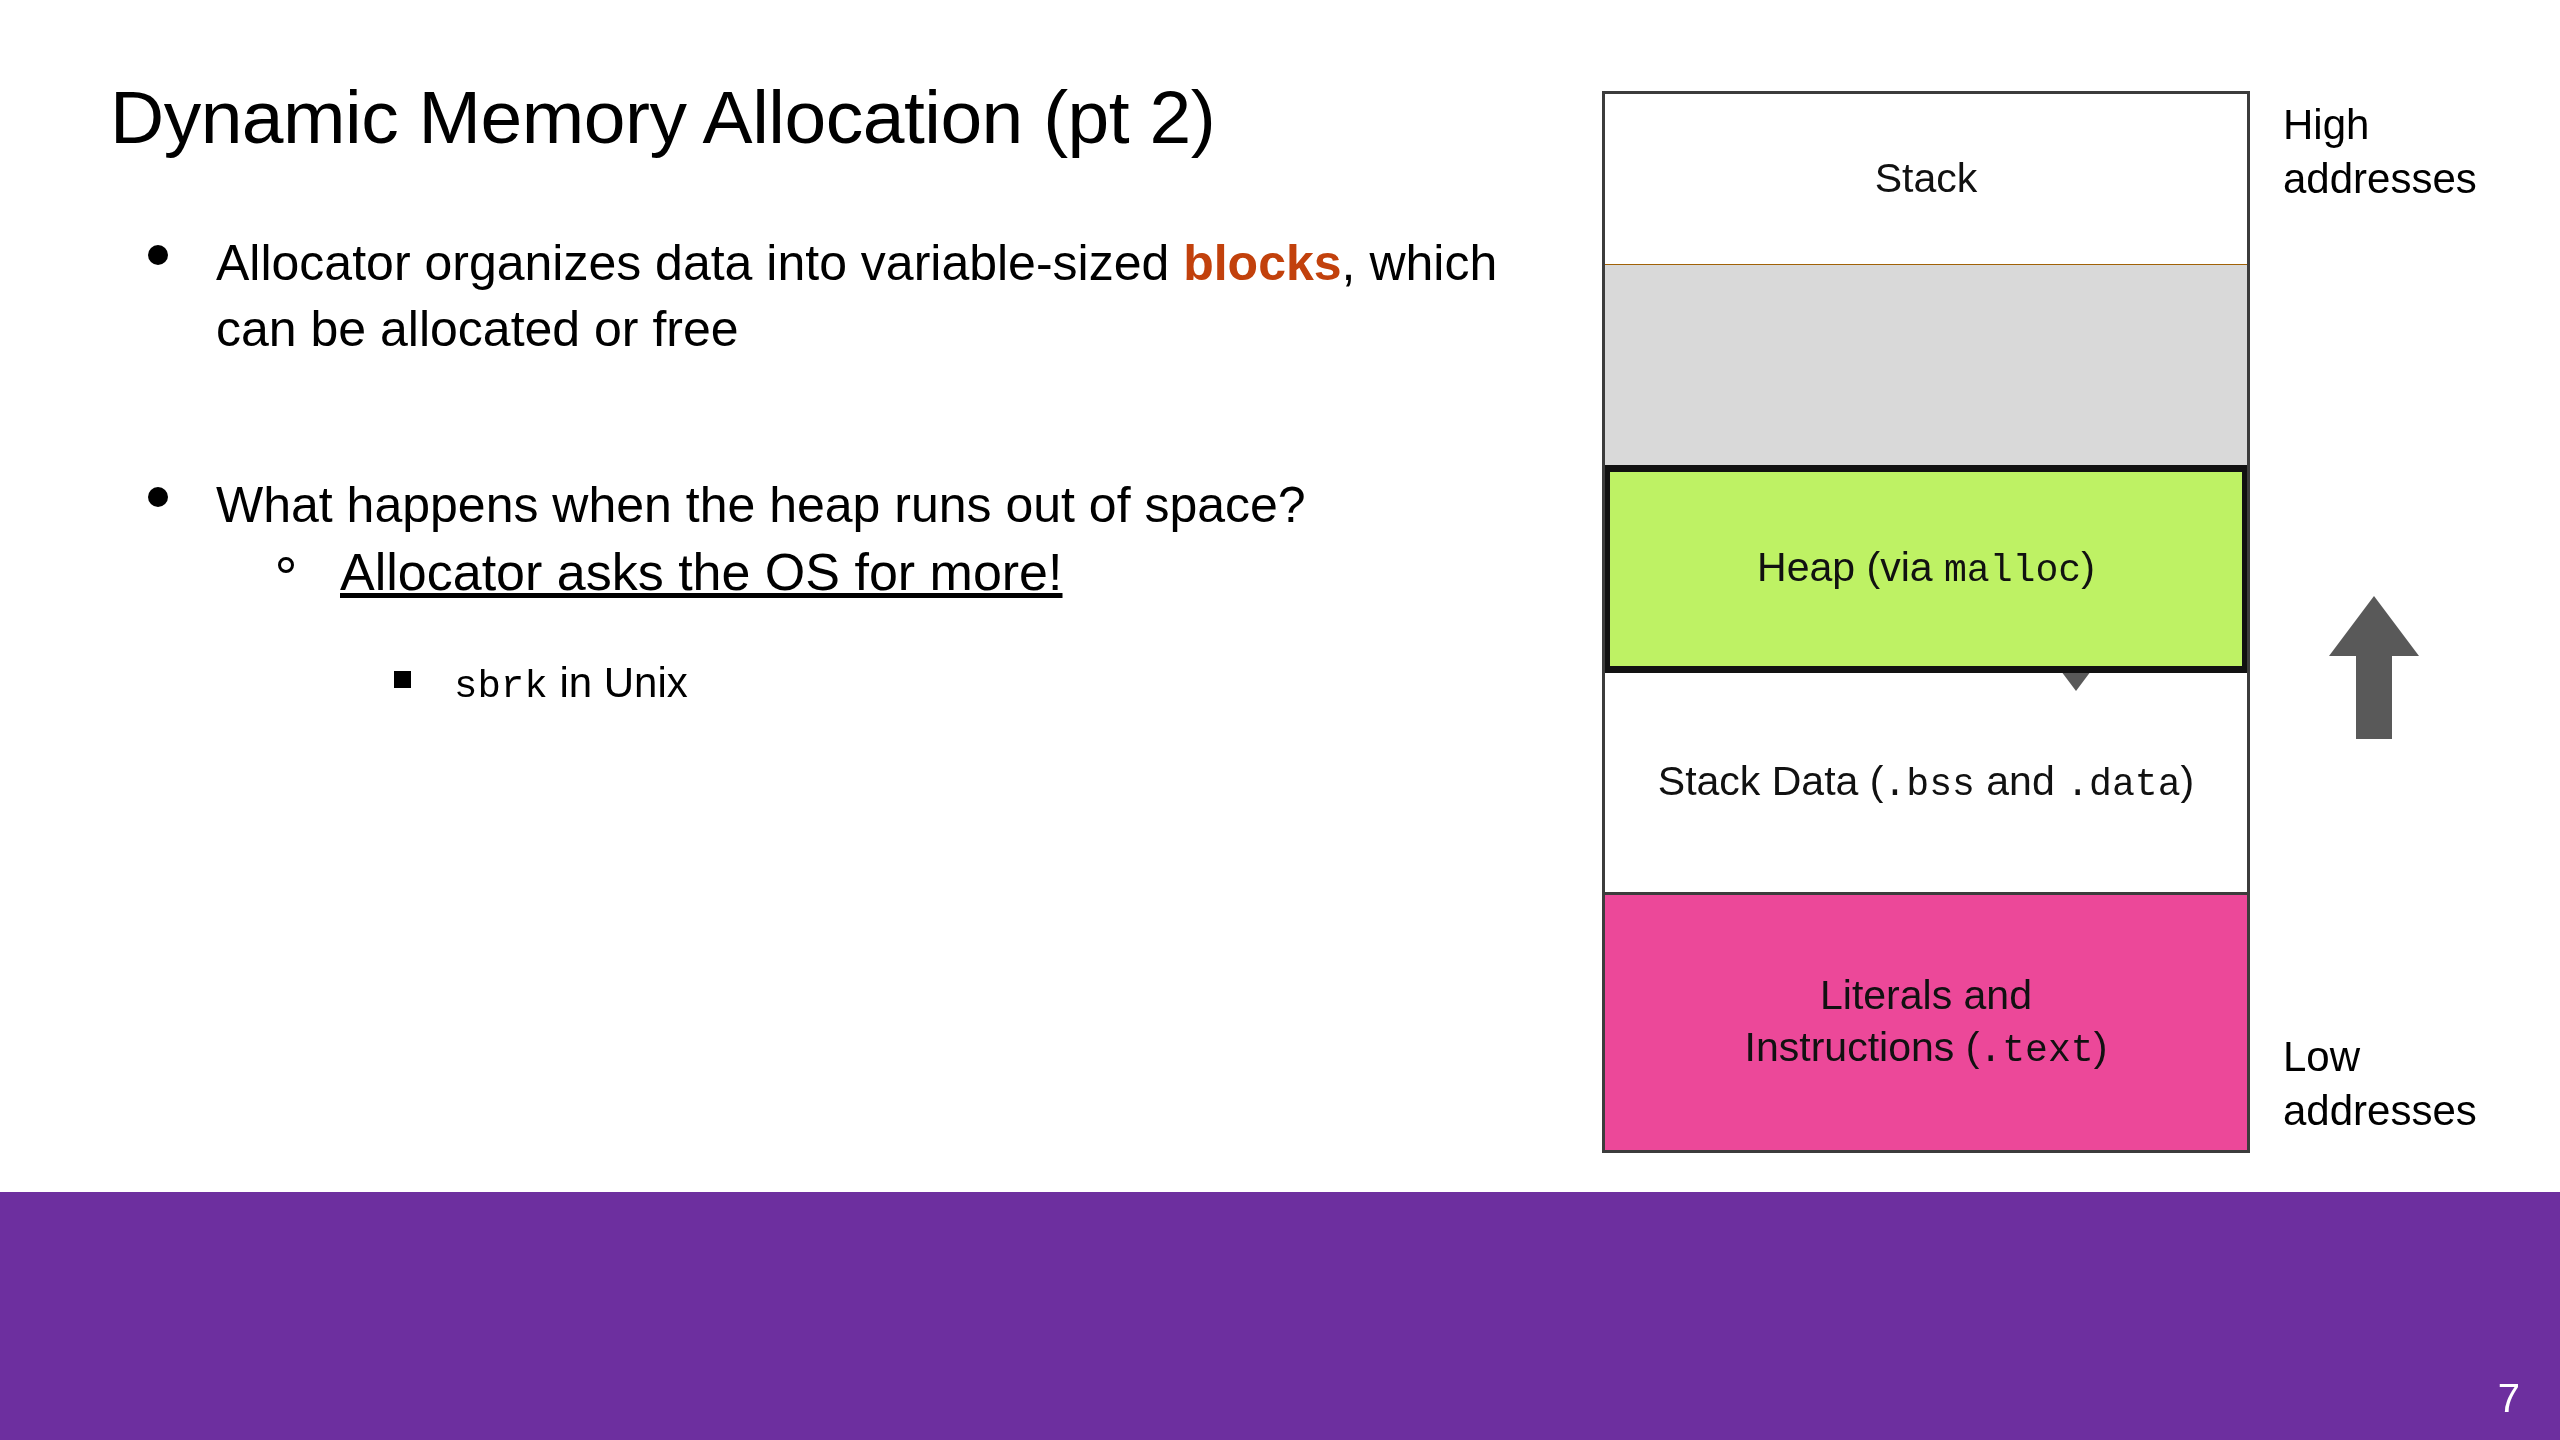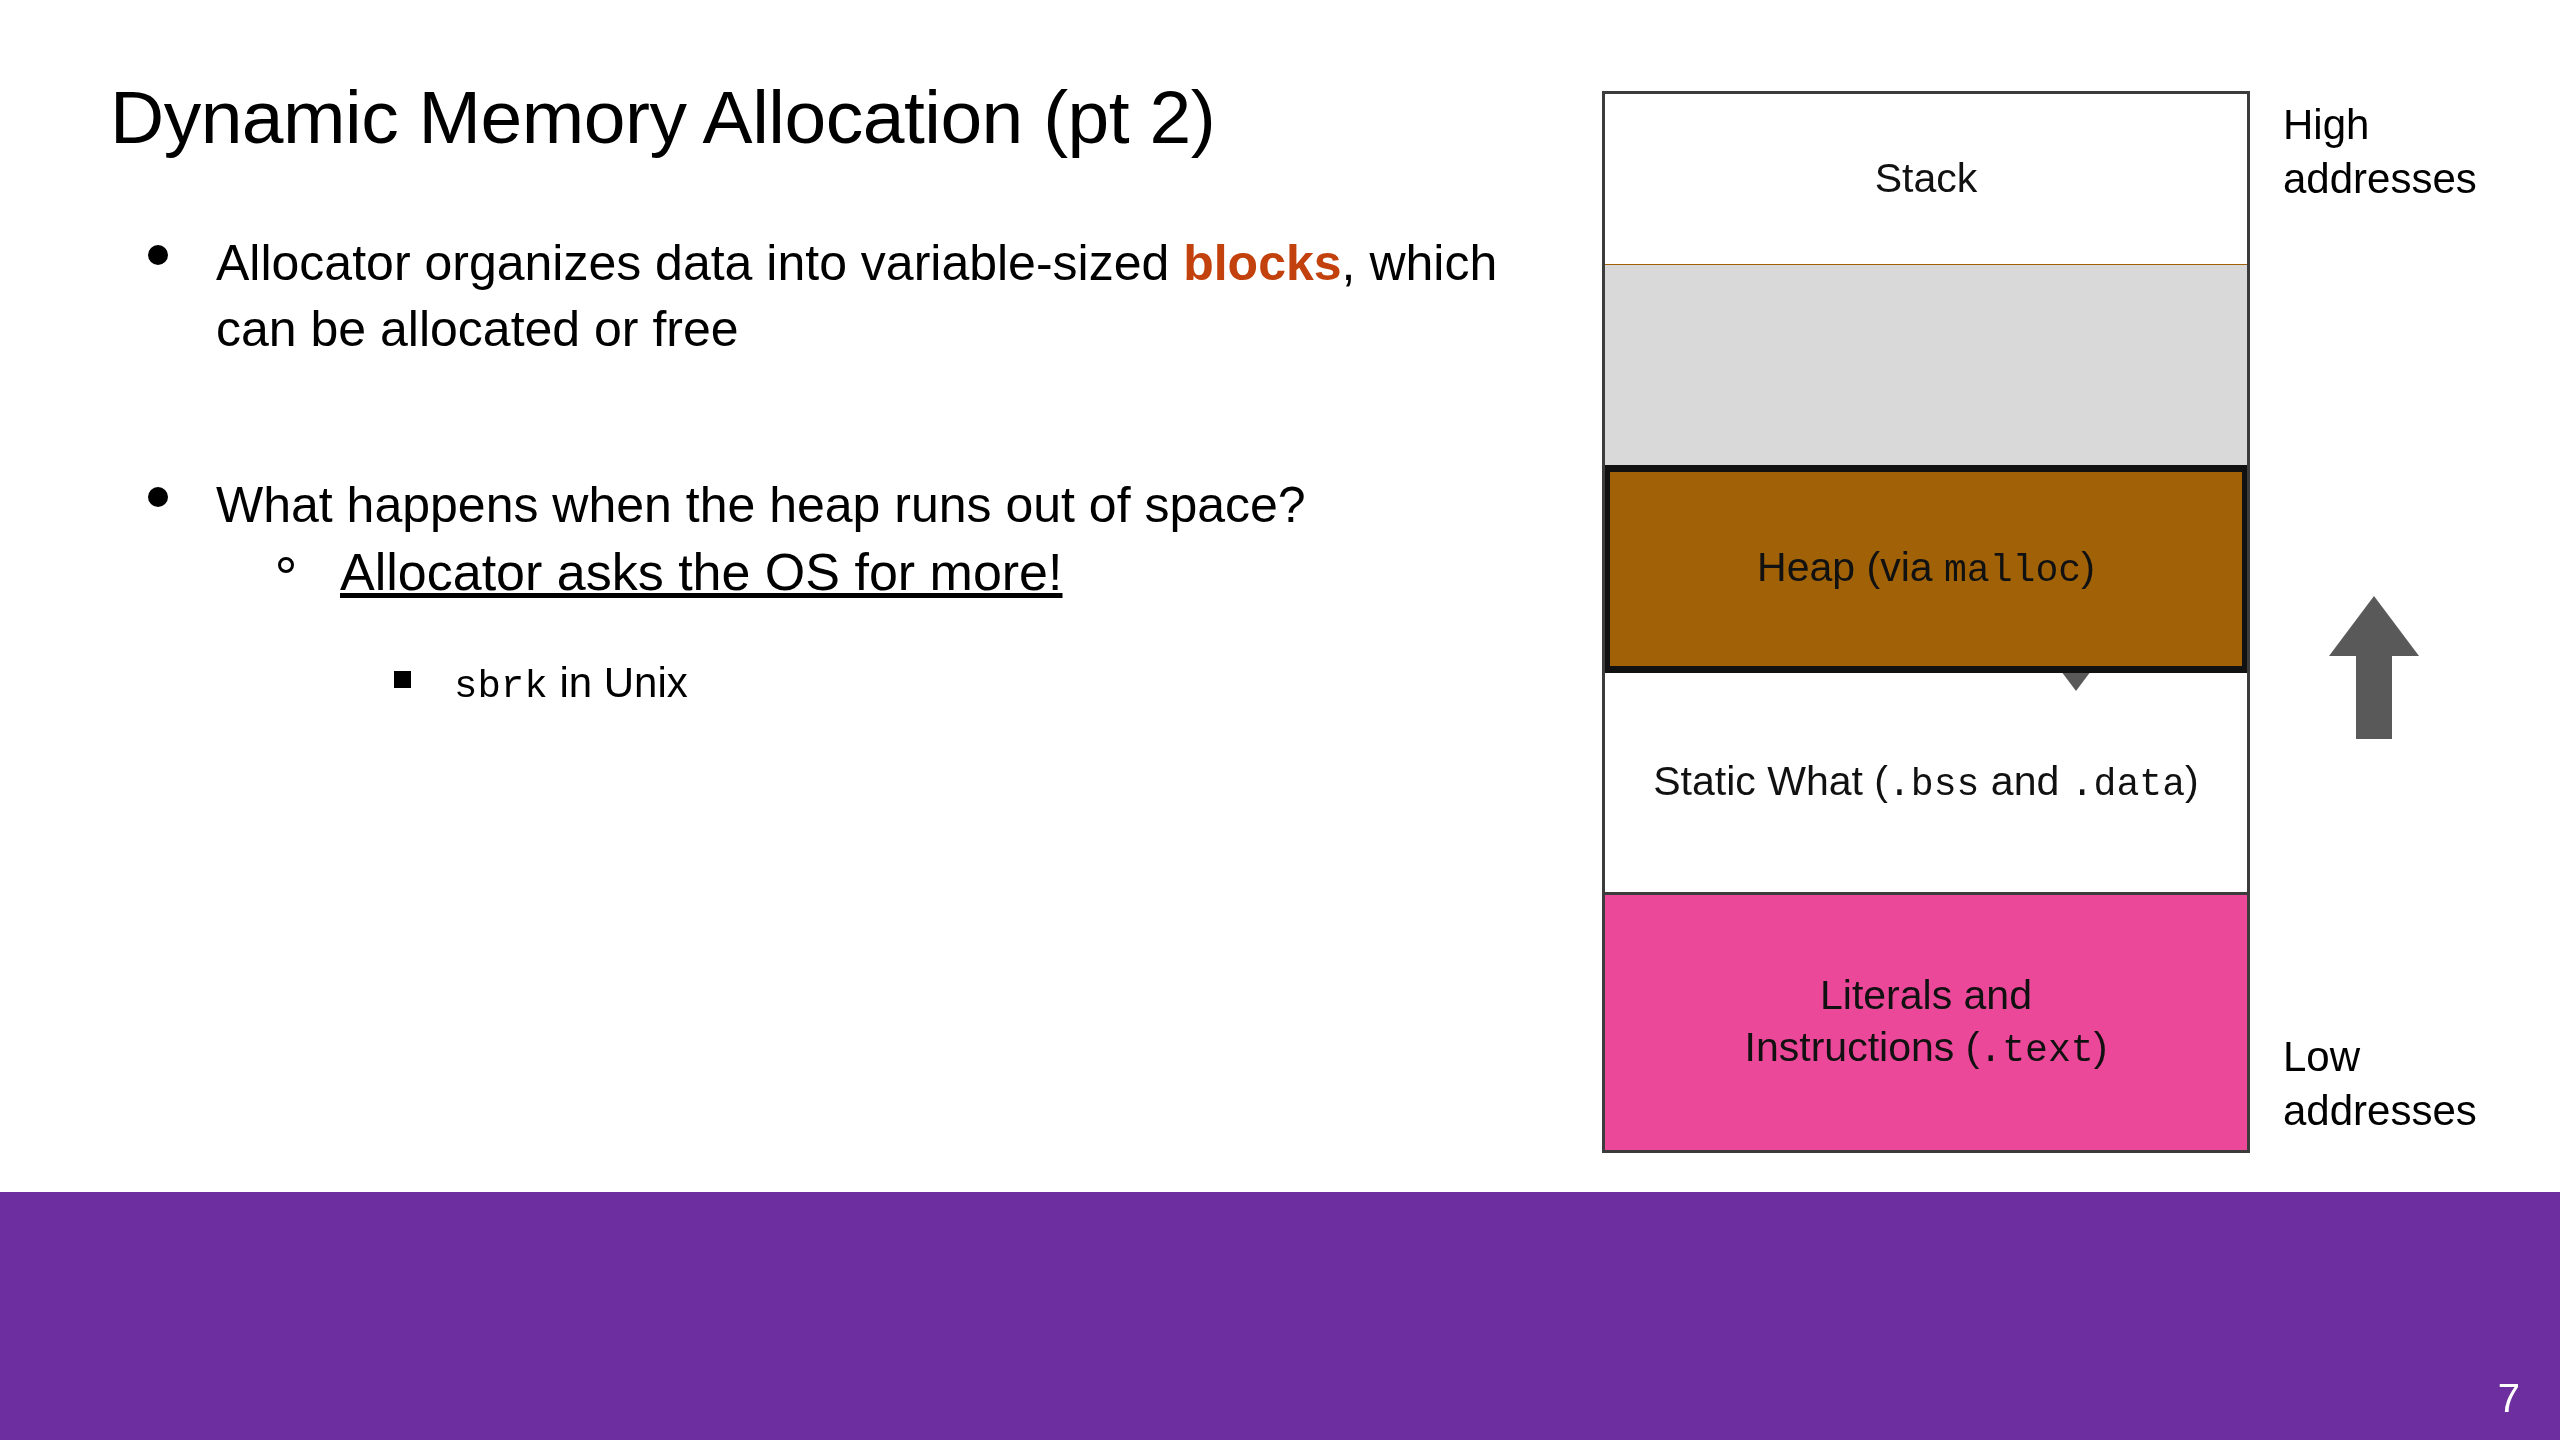--- a/index.html
+++ b/index.html
@@ -148,21 +148,21 @@
   .seg-gap {
     top: 171px;
     height: 203px;
     background: #d9d9d9;
     border-bottom: 3px solid #3c3c3c;
   }
 
   .seg-heap {
     top: 371px;
     height: 208px;
-    background: #a16207;
+    background: #bef264;
     border-top: 7px solid #111111;
     border-bottom: 7px solid #111111;
     border-left: 5px solid #111111;
     border-right: 5px solid #111111;
     z-index: 3;
   }
 
   .seg-static {
     top: 579px;
     height: 222px;
@@ -279,21 +279,21 @@
         <span class="arrow-shaft"></span>
         <span class="arrow-head"></span>
       </span>
     </div>
 
     <div class="mem-seg seg-heap">
       <span><span>Heap (via </span><span class="mono">malloc</span><span>)</span></span>
     </div>
 
     <div class="mem-seg seg-static">
-      <span><span>Static What (</span><span class="mono">.bss</span><span> and </span><span class="mono">.data</span><span>)</span></span>
+      <span><span>Stack Data (</span><span class="mono">.bss</span><span> and </span><span class="mono">.data</span><span>)</span></span>
     </div>
 
     <div class="mem-seg seg-literals">
       <span><span>Literals and</span><br><span>Instructions (</span><span class="mono">.text</span><span>)</span></span>
     </div>
 
   </div>
 
   <div class="addr-label addr-high">
     <span>High</span><br>

